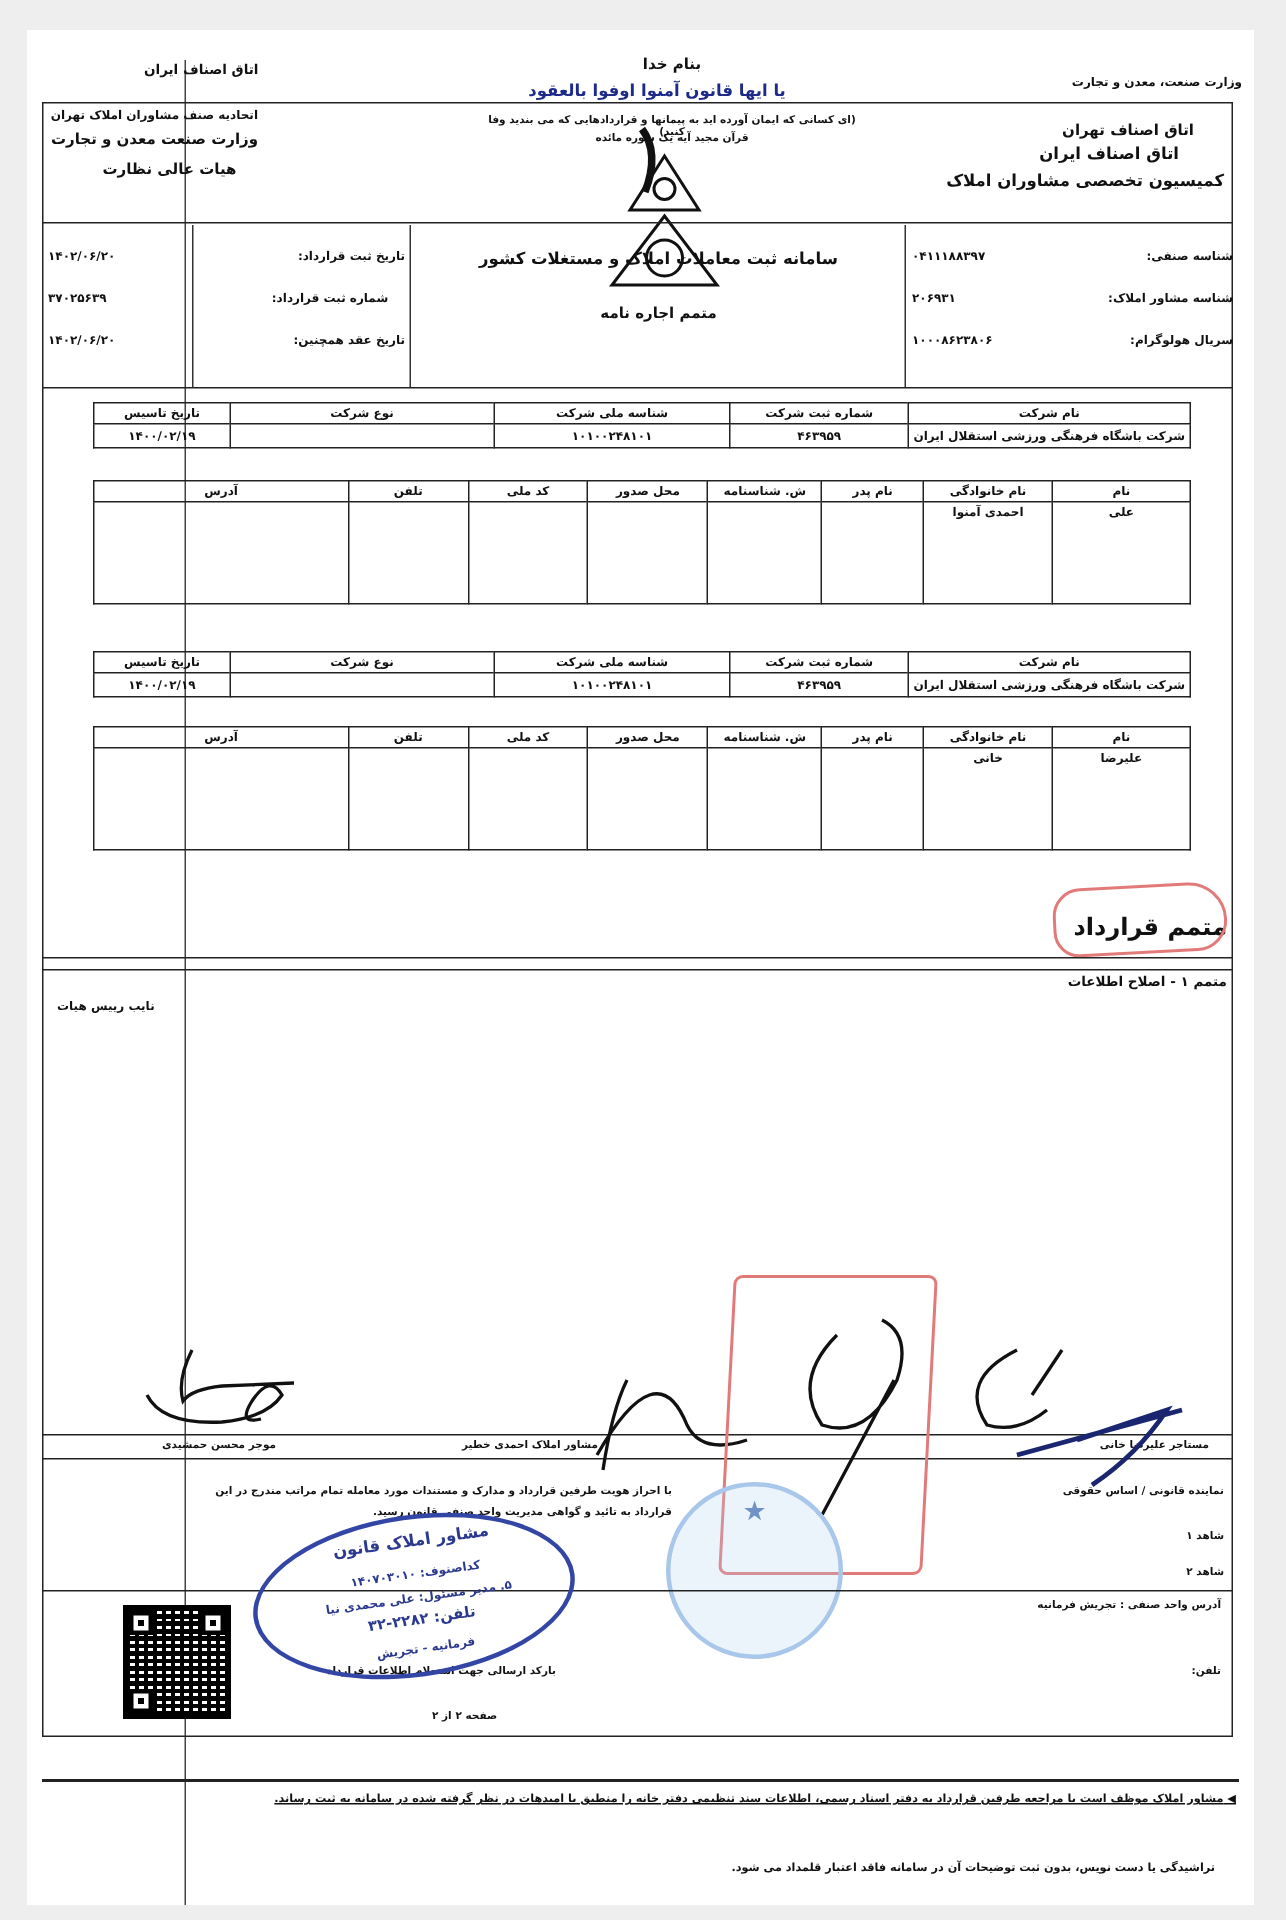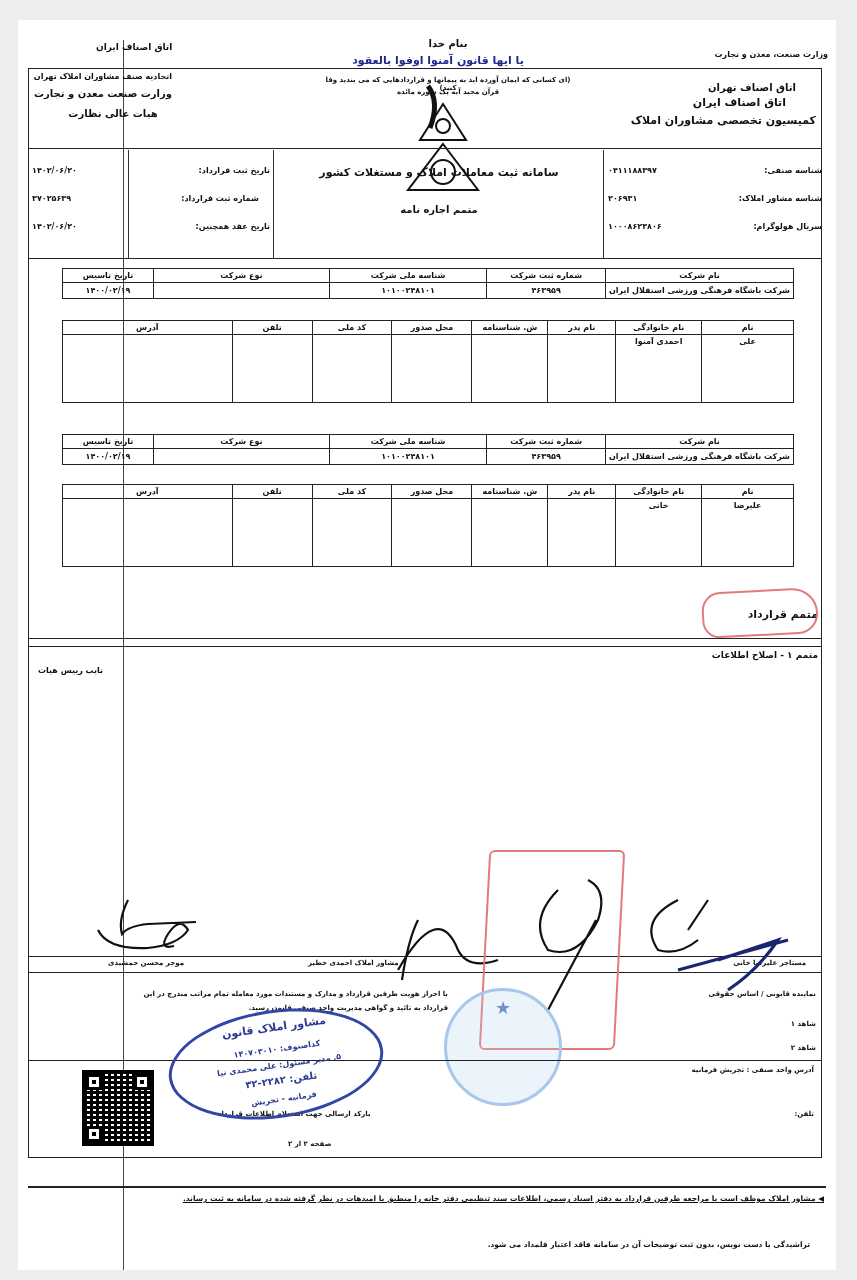--- a/index.html
+++ b/index.html
@@ -9,21 +9,21 @@
     position: absolute; left: 18px; top: 20px; width: 818px; height: 1250px;
     background: #ffffff;
   }
   .abs { position: absolute; }
   .b { font-weight: bold; }
   .t9 { font-size: 9px; }
   .t8 { font-size: 8px; }
   .t7 { font-size: 7px; }
   .t10 { font-size: 10px; text-align: center; }
   .t11 { font-size: 11px; }
-  .t12 { font-size: 11px; }
+  .t12 { font-size: 16px; }
   .frame { position: absolute; border: 1.5px solid #222; }
   .hline { position: absolute; height: 0; border-top: 1.5px solid #222; }
   .vline { position: absolute; width: 0; border-left: 1.2px solid #333; }
   table.grid { position: absolute; border-collapse: collapse; direction: rtl; }
   table.grid td, table.grid th {
     border: 1.2px solid #222; font-size: 8px; font-weight: bold; text-align: center;
     padding: 2px 3px; white-space: nowrap; overflow: hidden;
   }
   table.grid th { height: 14px; }
   table.grid td { height: 16px; font-weight: bold; }

